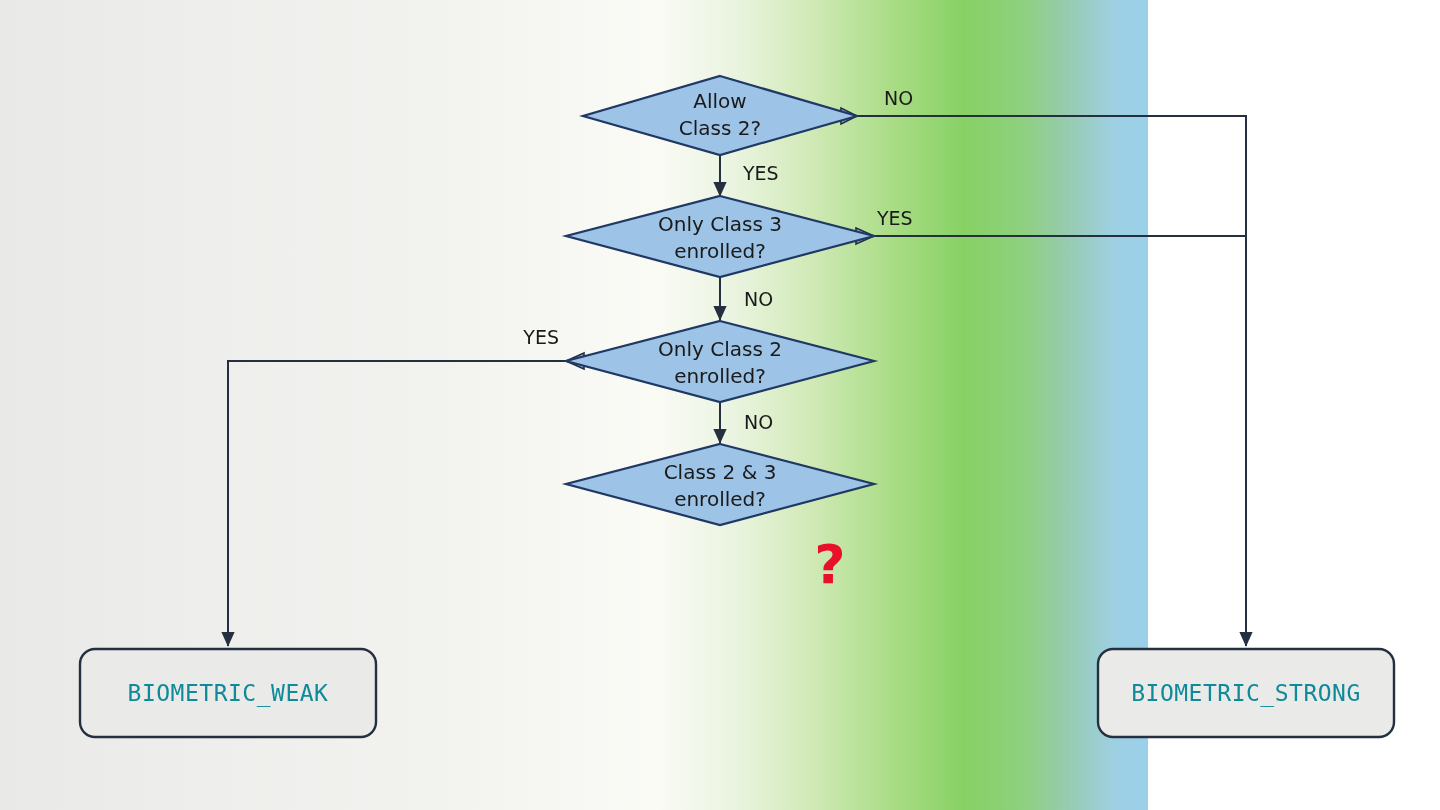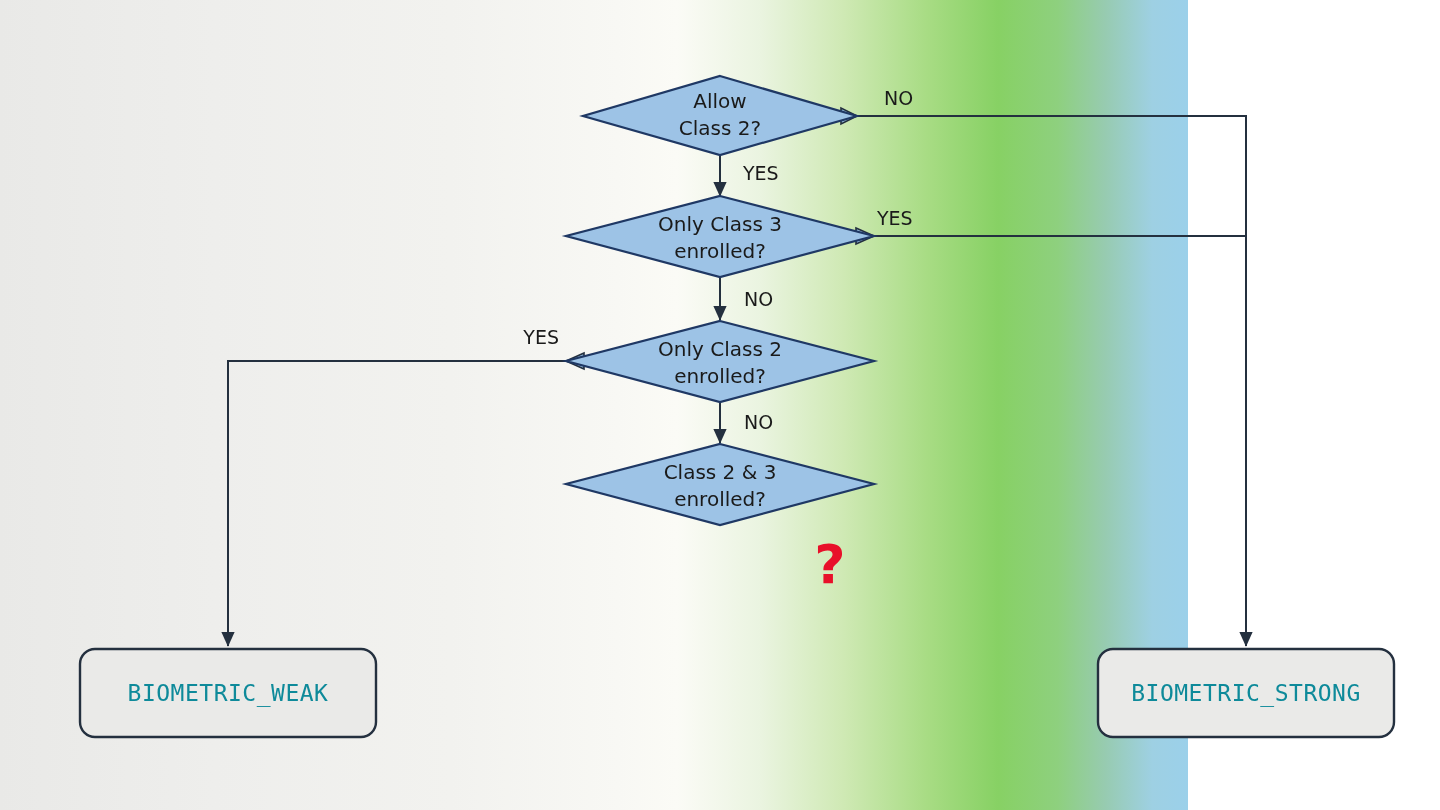--- a/index.html
+++ b/index.html
@@ -24,21 +24,20 @@
         #f8f8f4 52%,
         #fbfbf6 57%,
         #eaf4e0 64%,
         #cfe9b4 71%,
         #a8dc84 78%,
         #87d164 84%,
         #8ed07e 89%,
         #97cbb0 93%,
         #9ed0e3 97%,
         #9bd0ea 100%);
-    padding-left: 40px;
   }
   #flow {
     position: absolute;
     left: 0; top: 0;
     width: 1440px;
     height: 810px;
   }
   .dtext {
     font-size: 20px;
     fill: #1a1a1a;

